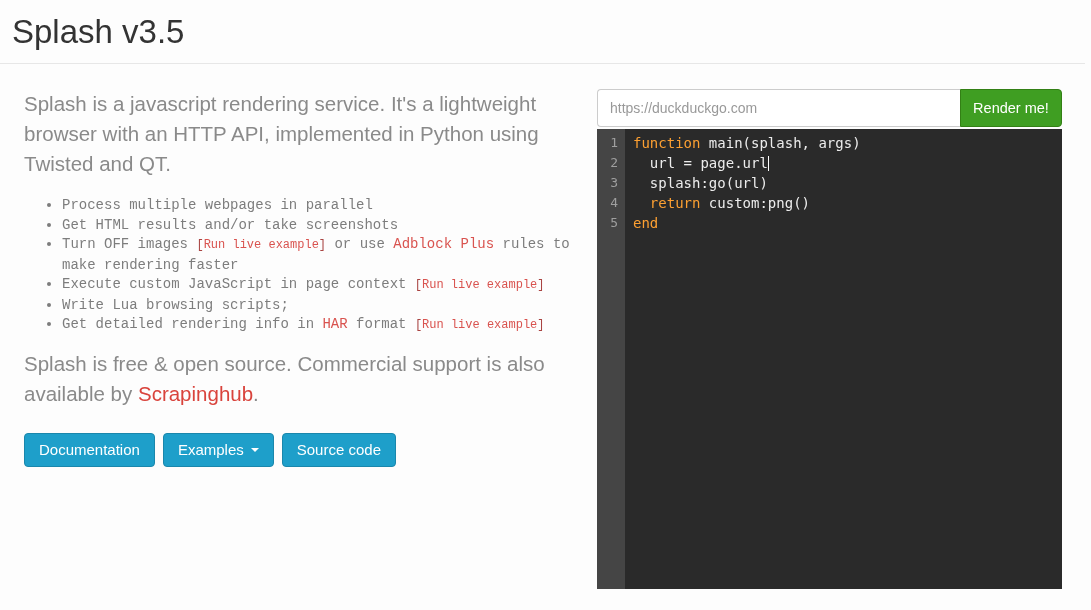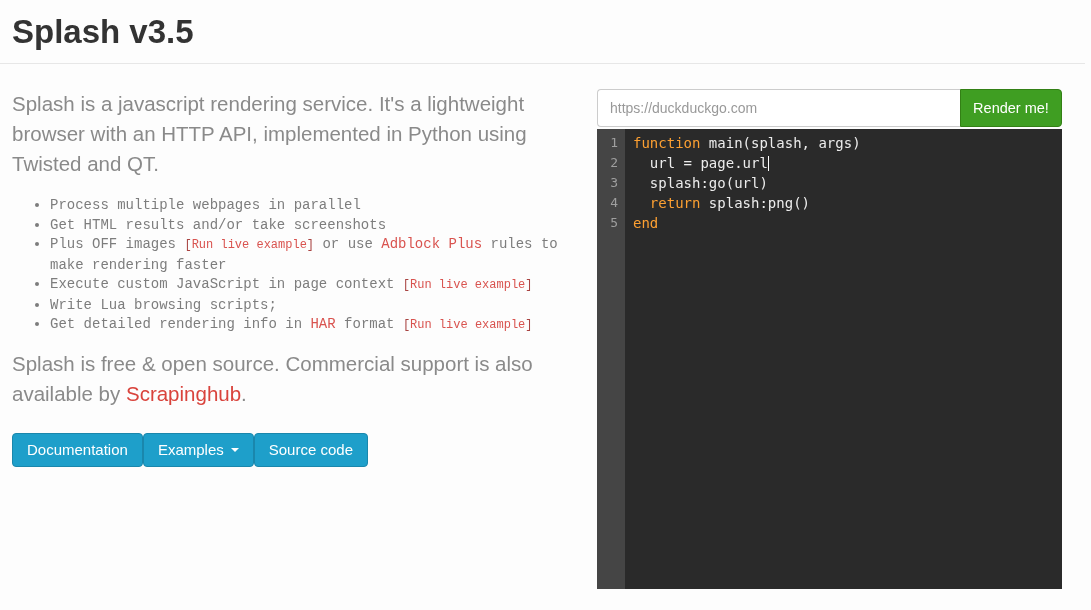--- a/index.html
+++ b/index.html
@@ -11,45 +11,45 @@
   }
   *{box-sizing:border-box;margin:0;padding:0;}
   html,body{width:1091px;height:610px;overflow:hidden;}
   body{
     background:#fdfdfd;
     font-family:"Liberation Sans",sans-serif;
     color:#777;
   }
   .page-head{padding:14px 12px 0 12px;}
   h1.page-title{
-    font-size:33px;font-weight:700;color:#333;
+    font-size:33px;font-weight:400;color:#333;
     letter-spacing:0;line-height:1.1;margin-bottom:13px;
   }
   hr.head-rule{border:none;border-top:1px solid #e7e7e7;margin:0 6px 0 0;}
   .main-row{
     display:flex;align-items:flex-start;
     padding:25px 29px 0 12px;
   }
-  .left-col{flex:1;padding-right:2px;max-width:600px;}
+  .left-col{flex:1;padding-right:2px;max-width:600px;margin-left:12px;}
   .lead{
     font-size:20.5px;line-height:30px;color:#8a8a8a;
     font-weight:400;max-width:568px;
   }
   .lead.intro{margin-bottom:17px;}
   .lead.support{margin-top:13px;margin-bottom:24px;}
   ul.features{
     padding-left:38px;max-width:560px;
     font-size:14px;line-height:19.5px;color:#7d7d7d;
   }
   ul.features li{margin:0;font-family:Liberation Mono, monospace;}
   .rlink{color:var(--red);cursor:pointer;}
   .slink{color:var(--red);font-size:12px;cursor:pointer;}
   .slink .bracket{color:var(--red-dark);}
   .lead .rlink{color:#d9433c;}
-  .btn-row{display:flex;}
+  .btn-row{display:flex;gap:8px;}
   .btn{
     display:inline-flex;align-items:center;
     background:var(--blue);border:1px solid var(--blue-border);
     color:#fff;font-size:15px;line-height:20px;
     padding:6px 14px;border-radius:4px;cursor:pointer;
     font-family:"Liberation Sans",sans-serif;
   }
   .caret{
     display:inline-block;width:0;height:0;margin-left:7px;
     border-left:4px solid transparent;border-right:4px solid transparent;
@@ -98,21 +98,21 @@
 <hr class="head-rule">
 
 <div class="main-row">
 
   <div class="left-col">
     <p class="lead intro">Splash is a javascript rendering service. It's a lightweight browser with an HTTP API, implemented in Python using Twisted and QT.</p>
 
     <ul class="features">
         <li><span>Process multiple webpages in parallel</span></li>
         <li><span>Get HTML results and/or take screenshots</span></li>
-        <li><span>Plus OFF images </span><span class="slink"><span class="bracket">[</span><span>Run live example</span><span class="bracket">]</span></span><span> or use </span><span class="rlink">Adblock Plus</span><span> rules to make rendering faster</span></li>
+        <li><span>Turn OFF images </span><span class="slink"><span class="bracket">[</span><span>Run live example</span><span class="bracket">]</span></span><span> or use </span><span class="rlink">Adblock Plus</span><span> rules to make rendering faster</span></li>
         <li><span>Execute custom JavaScript in page context </span><span class="slink"><span class="bracket">[</span><span>Run live example</span><span class="bracket">]</span></span></li>
         <li><span>Write Lua browsing scripts;</span></li>
         <li><span>Get detailed rendering info in </span><span class="rlink">HAR</span><span> format </span><span class="slink"><span class="bracket">[</span><span>Run live example</span><span class="bracket">]</span></span></li>
       </ul>
 
     <p class="lead support"><span>Splash is free &amp; open source. Commercial support is also available by </span><span class="rlink">Scrapinghub</span><span>.</span></p>
 
     <div class="btn-row">
       <button class="btn">
         <span>Documentation</span>
@@ -138,19 +138,19 @@
           <div class="ln">1</div>
           <div class="ln">2</div>
           <div class="ln">3</div>
           <div class="ln">4</div>
           <div class="ln">5</div>
         </div>
       <div class="code-area">
           <div class="cl"><span class="kw">function</span><span> main(splash, args)</span></div>
           <div class="cl"><span>  url = page.url</span><span class="cursor"></span></div>
           <div class="cl"><span>  splash:go(url)</span></div>
-          <div class="cl"><span>  </span><span class="kw">return</span><span> splash:png()</span></div>
+          <div class="cl"><span>  </span><span class="kw">return</span><span> custom:png()</span></div>
           <div class="cl"><span class="kw">end</span></div>
         </div>
     </div>
   </div>
 
 </div>
 
 </body></html>

